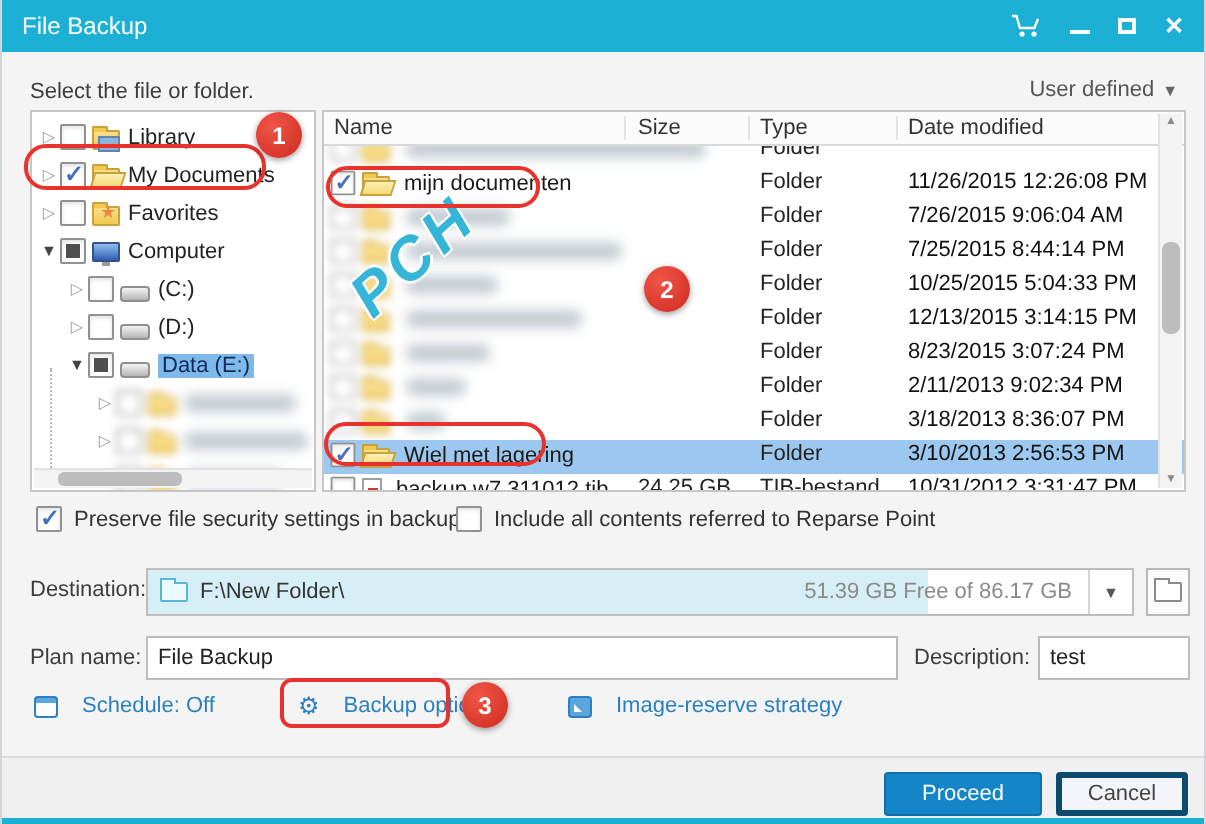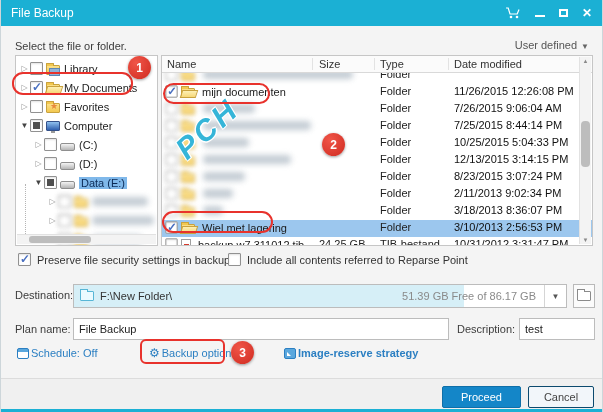--- a/index.html
+++ b/index.html
@@ -112,34 +112,34 @@
   .browse-btn .ofolder{margin:0;border-color:#8a8a8a;background:#fff;}
   .browse-btn .ofolder::before{border-color:#8a8a8a;background:#fff;}
   
   .plan-label{position:absolute;left:14px;top:323px;}
   .plan-input{position:absolute;left:72px;top:318px;width:376px;height:22px;border:1px solid #bcbcbc;
     padding:0 5px;font-family:"Liberation Sans",sans-serif;font-size:11px;color:#222;background:#fff;}
   .desc-label{position:absolute;left:456px;top:323px;}
   .desc-input{position:absolute;left:518px;top:318px;width:76px;height:22px;border:1px solid #bcbcbc;
     padding:0 5px;font-family:"Liberation Sans",sans-serif;font-size:11px;color:#222;background:#fff;}
   
-  .link{position:absolute;top:347px;color:#2b7fc2;display:flex;align-items:center;gap:2px;cursor:pointer;text-align:center;}
+  .link{position:absolute;top:347px;color:#2b7fc2;display:flex;align-items:center;gap:12px;cursor:pointer;text-align:center;}
   .cal-icon{display:inline-block;width:12px;height:11px;border:1px solid #2b7fc2;border-radius:2px;
     background:linear-gradient(#5aa7dd 30%,#fff 30%);}
   .gear-icon{font-size:12px;line-height:1;color:#2b7fc2;}
   .img-icon{display:inline-block;width:12px;height:11px;border:1px solid #2b7fc2;border-radius:2px;
     background:#5aa7dd;position:relative;}
   .img-icon::after{content:"";position:absolute;left:2px;bottom:2px;border-left:4px solid #fff;
     border-top:4px solid transparent;}
   
   .footer{position:absolute;left:0;top:378px;width:100%;height:31px;background:#f0f0f0;border-top:1px solid #dcdcdc;}
   .btn{position:absolute;top:7px;height:22px;font-family:"Liberation Sans",sans-serif;font-size:11px;
     display:flex;align-items:center;justify-content:center;cursor:pointer;border-radius:2px;text-align:right;}
   .btn-proceed{left:441px;width:79px;background:#1486c8;border:1px solid #0f6fa8;color:#fff;}
-  .btn-cancel{left:527px;width:66px;background:#f2f6fa;border:1px solid #0c4a6e;color:#444;}
+  .btn-cancel{left:527px;width:66px;background:#f2f6fa;border:3px solid #0c4a6e;color:#444;}
 </style>
 </head>
 <body>
 
 <div class="window">
 
   <div class="titlebar">
     <span class="title">File Backup</span>
     <span class="tb-icons">
       <svg width="16" height="14" viewBox="0 0 16 14">
@@ -415,21 +415,21 @@
   <input class="desc-input" type="text" value="test" style="">
 
   <div class="link" style="left:16px;">
     <span class="cal-icon"></span>
     <span>Schedule: Off</span>
   </div>
   <div class="link" style="left:148px;">
     <span class="gear-icon">⚙</span>
     <span>Backup options</span>
   </div>
-  <div class="link" style="left:283px;font-weight:bold;">
+  <div class="link" style="left:283px;">
     <span class="img-icon"></span>
     <span>Image-reserve strategy</span>
   </div>
 
   <div class="footer">
     <div class="btn btn-proceed">Proceed</div>
     <div class="btn btn-cancel">Cancel</div>
   </div>
   <div class="bottombar"></div>
 </div>

